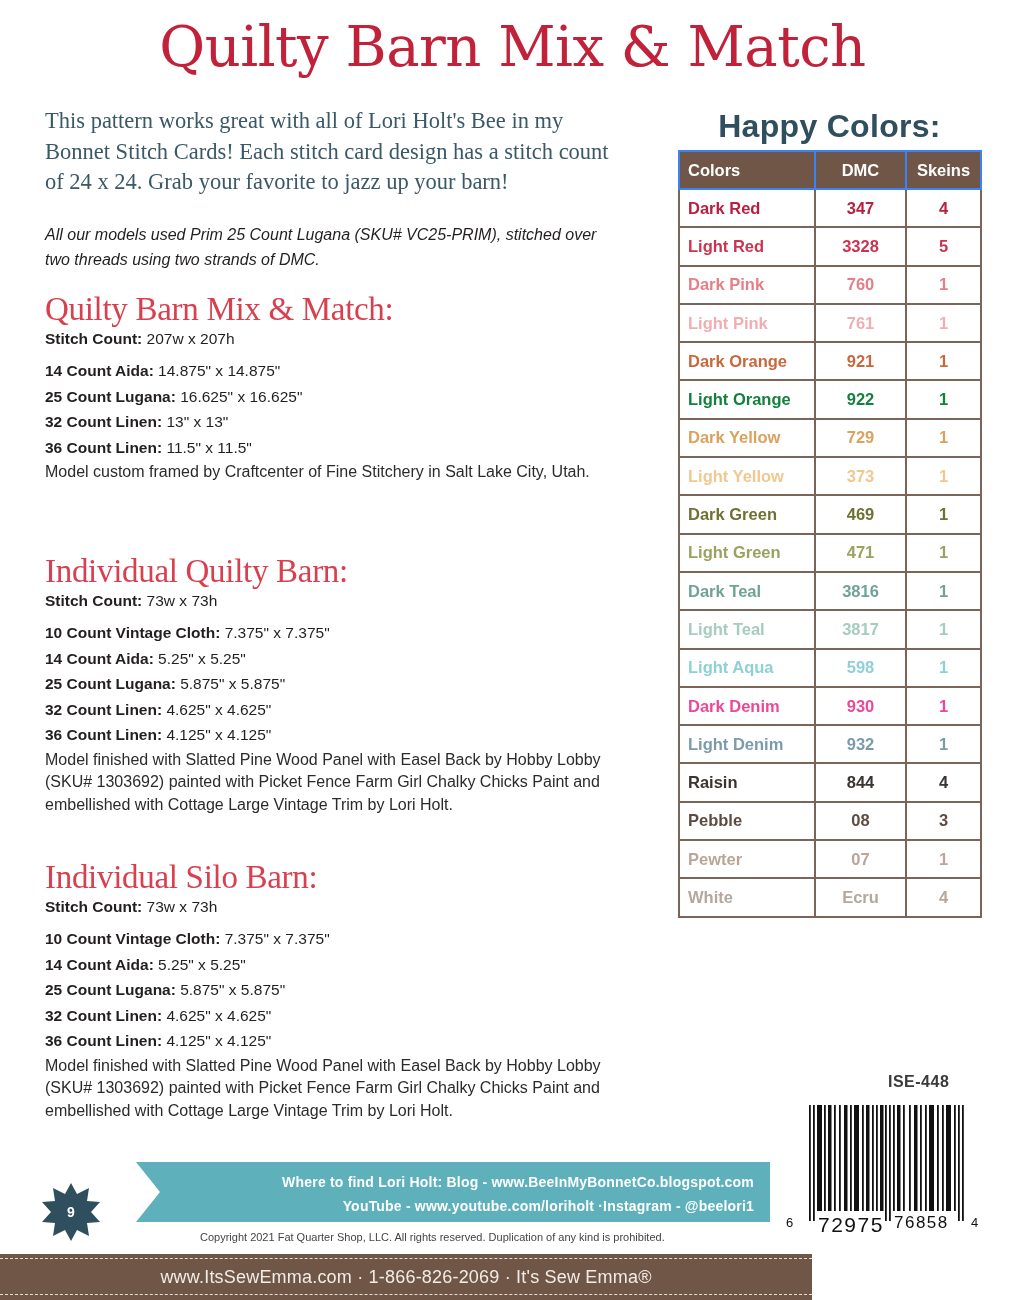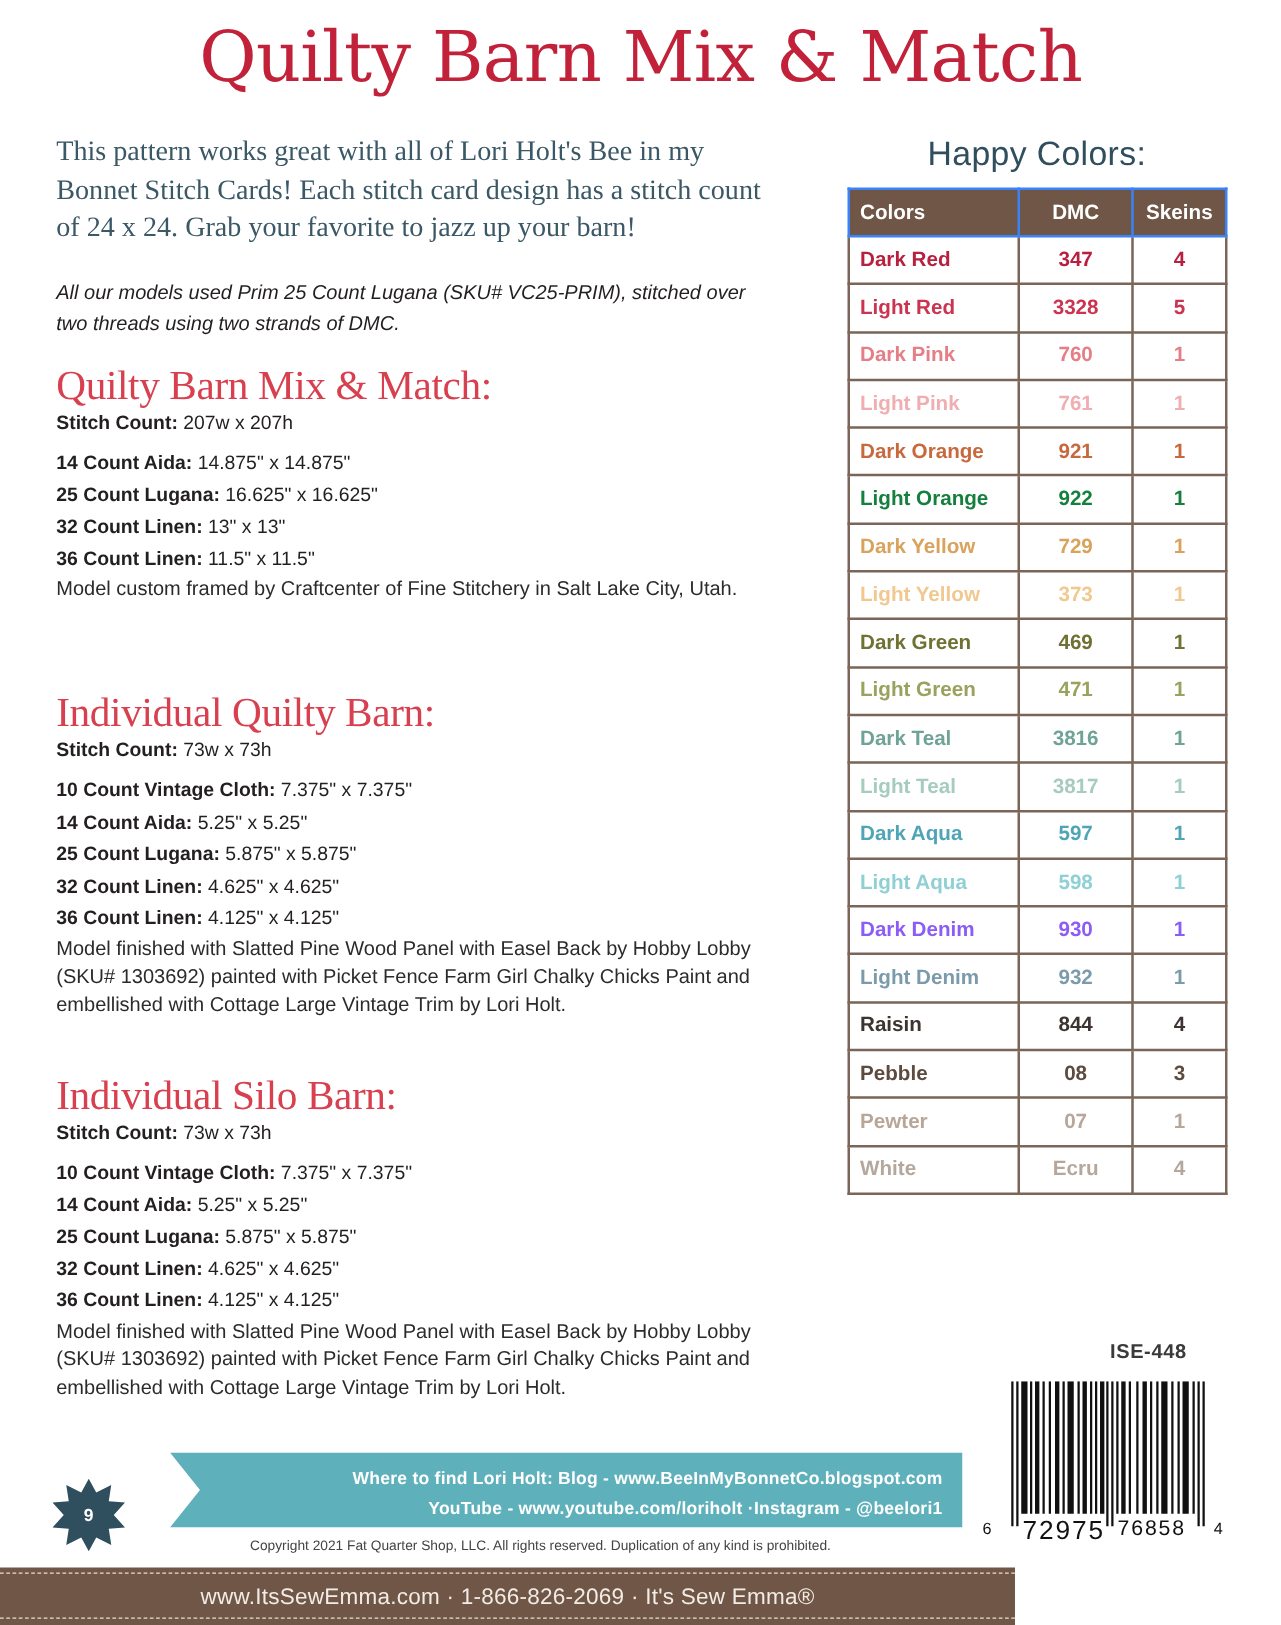--- a/index.html
+++ b/index.html
@@ -27,21 +27,21 @@
     font-family: "Liberation Serif", "DejaVu Serif", serif; font-weight: normal;
     font-size: 33px; color: #d8404f; line-height: 38px; letter-spacing: -0.3px;
   }
   .section .stitch { font-size: 15.5px; line-height: 22px; margin-bottom: 8px; }
   .section .spec { font-size: 15.5px; line-height: 25.5px; }
   .section .desc { font-size: 16px; line-height: 22.5px; margin-top: 1px; color: #2b2b2b; }
   .lbl { font-weight: bold; }
 
   .happy {
     position: absolute; left: 678px; top: 108px; width: 303px; text-align: center;
-    font-size: 27px; font-weight: normal; color: #2f4e5e; letter-spacing: 0.3px;
+    font-size: 32px; font-weight: bold; color: #2f4e5e; letter-spacing: 0.3px;
   }
   table.colors {
     position: absolute; left: 678px; top: 150px; width: 304px;
     border-collapse: collapse; font-size: 16.5px; font-weight: bold;
   }
   table.colors th {
     background: #6f5646; color: #ffffff; height: 38px; font-weight: bold; font-size: 16.5px;
     border: 2px solid #3b82f6;
   }
   table.colors th:first-child { text-align: left; padding-left: 8px; }
@@ -194,31 +194,26 @@
       <tr style="color: rgb(111, 163, 150);">
         <td>Dark Teal</td>
         <td>3816</td>
         <td>1</td>
       </tr>
       <tr style="color: rgb(166, 203, 191);">
         <td>Light Teal</td>
         <td>3817</td>
         <td>1</td>
       </tr>
-      <tr style="color: rgb(79, 165, 182);">
-        <td>Dark Aqua</td>
-        <td>597</td>
-        <td>1</td>
-      </tr>
       <tr style="color: rgb(143, 208, 213);">
         <td>Light Aqua</td>
         <td>598</td>
         <td>1</td>
       </tr>
-      <tr style="color: #8b5cf6; margin-top: 12px;">
+      <tr style="color: #ec4899; margin-top: 12px;">
         <td>Dark Denim</td>
         <td>930</td>
         <td>1</td>
       </tr>
       <tr style="color: rgb(123, 155, 172);">
         <td>Light Denim</td>
         <td>932</td>
         <td>1</td>
       </tr>
       <tr style="color: rgb(60, 52, 49);">

